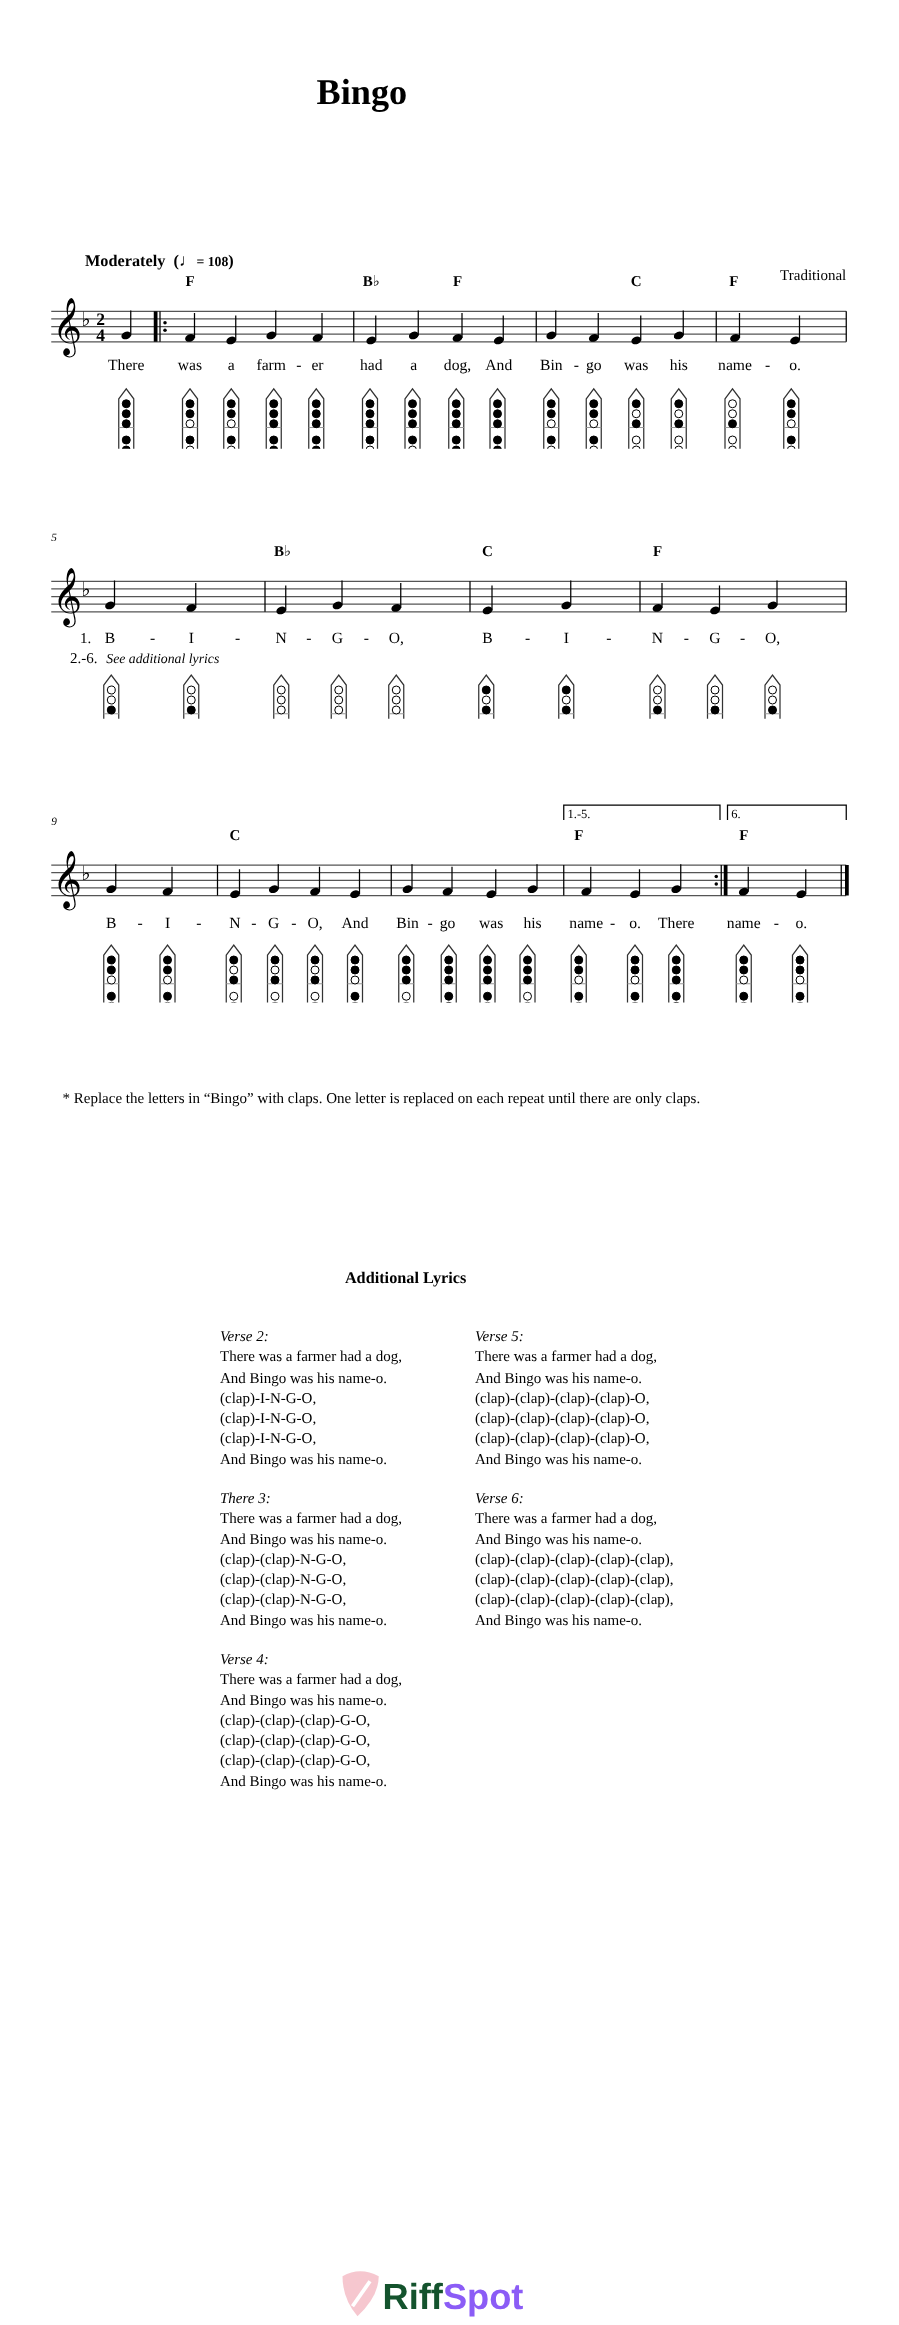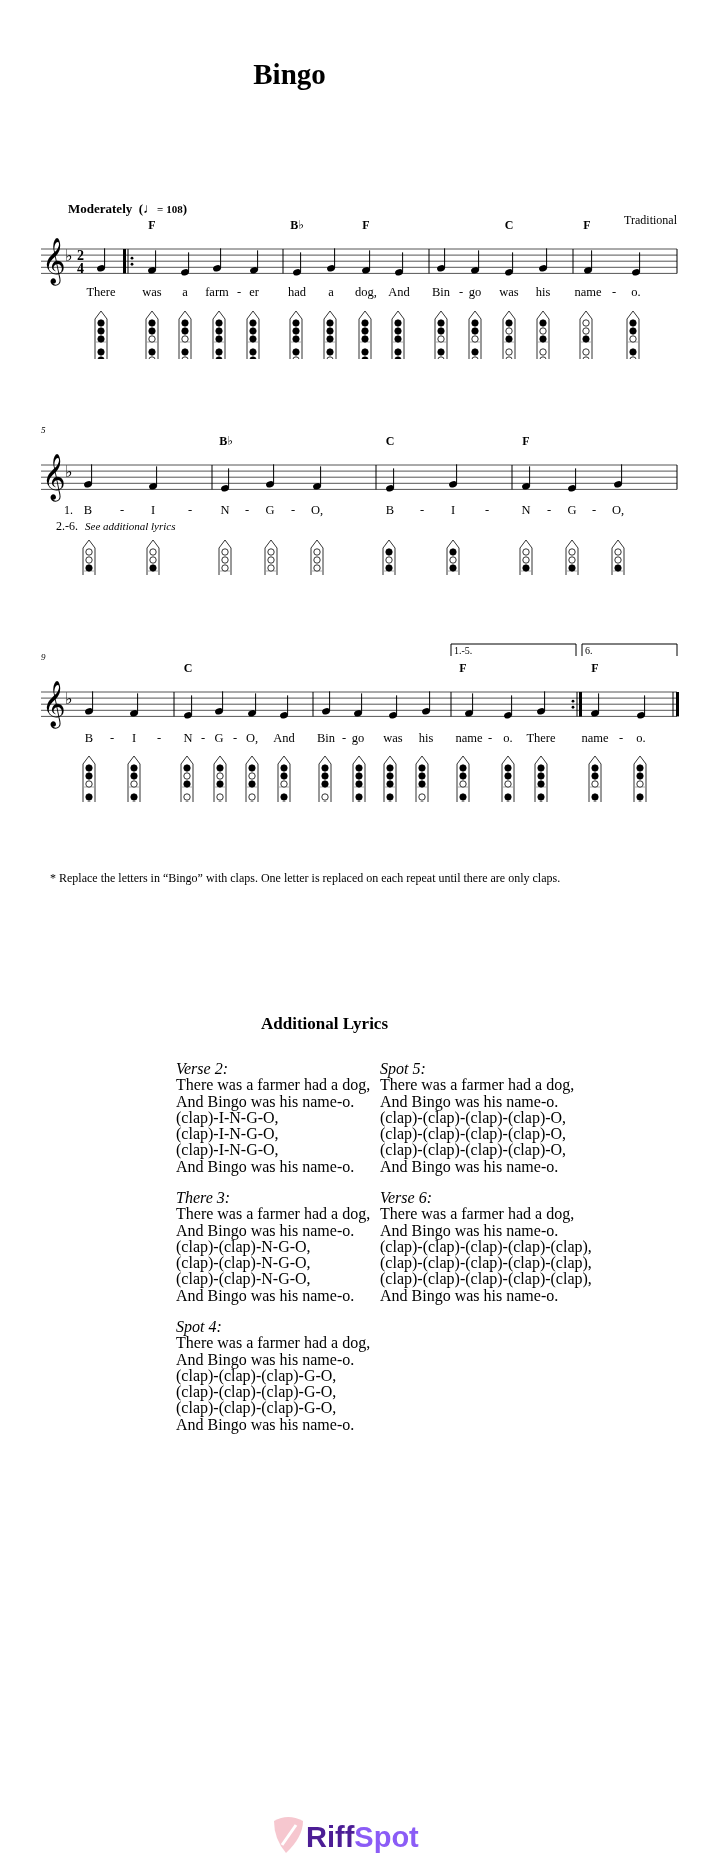--- a/index.html
+++ b/index.html
@@ -5,25 +5,25 @@
   html, body { margin:0; padding:0; background:#ffffff; }
   body { width:719px; height:1860px; position:relative; overflow:hidden;
          font-family:"Liberation Serif","DejaVu Serif",serif; color:#000; }
   .abs { position:absolute; }
   #title { left:0; width:579px; top:58px; text-align:center; font-size:29px; font-weight:bold; }
   #composer { right:42px; top:180px; font-size:12px;margin-top:33px; }
   #tempo { left:68px; top:201px; font-size:13px; font-weight:bold; }
   svg.system { position:absolute; left:0; }
   .lyric { font-size:12.5px; }
   #footnote { left:50px; top:857px; font-size:12px;margin-top:14px; }
-  #add-title { left:0; width:649px; text-align:center; top:1014px; font-size:17px; font-weight:bold; }
-  .verse { position:absolute; font-size:16px; line-height:16.3px; }
+  #add-title { left:0; width:649px; text-align:center; top:1014px; font-size:13px; font-weight:bold; }
+  .verse { position:absolute; font-size:12px; line-height:16.3px; }
   .verse .vlabel { font-style:italic; }
   #logo { left:270px; top:1815px; font-family:"Liberation Sans","DejaVu Sans",sans-serif; font-weight:bold; font-size:29px; }
-  #logo .riff { color:#4c1d95; }
+  #logo .riff { color:#14532d; }
   #logo .spot { color:#8b5cf6; }
 </style>
 </head>
 <body>
 
 <div id="title" class="abs">Bingo</div>
 <div id="composer" class="abs">Traditional</div>
 <div id="tempo" class="abs">
   <span>Moderately</span>
   <span>&nbsp;(</span><span style="font-size:14px;">♩</span><span style="font-size:11px;">= 108</span><span>)</span>
@@ -661,30 +661,30 @@
     <div class="verse" style="left: 176px; top: 1190px;">
       <div class="vlabel">There 3:</div>
       <div>There was a farmer had a dog,</div>
       <div>And Bingo was his name-o.</div>
       <div>(clap)-(clap)-N-G-O,</div>
       <div>(clap)-(clap)-N-G-O,</div>
       <div>(clap)-(clap)-N-G-O,</div>
       <div>And Bingo was his name-o.</div>
     </div>
     <div class="verse" style="left: 176px; top: 1319px;">
-      <div class="vlabel">Spot 4:</div>
+      <div class="vlabel">Verse 4:</div>
       <div>There was a farmer had a dog,</div>
       <div>And Bingo was his name-o.</div>
       <div>(clap)-(clap)-(clap)-G-O,</div>
       <div>(clap)-(clap)-(clap)-G-O,</div>
       <div>(clap)-(clap)-(clap)-G-O,</div>
       <div>And Bingo was his name-o.</div>
     </div>
     <div class="verse" style="left: 380px; top: 1061px;">
-      <div class="vlabel">Spot 5:</div>
+      <div class="vlabel">Verse 5:</div>
       <div>There was a farmer had a dog,</div>
       <div>And Bingo was his name-o.</div>
       <div>(clap)-(clap)-(clap)-(clap)-O,</div>
       <div>(clap)-(clap)-(clap)-(clap)-O,</div>
       <div>(clap)-(clap)-(clap)-(clap)-O,</div>
       <div>And Bingo was his name-o.</div>
     </div>
     <div class="verse" style="left: 380px; top: 1190px;">
       <div class="vlabel">Verse 6:</div>
       <div>There was a farmer had a dog,</div>

